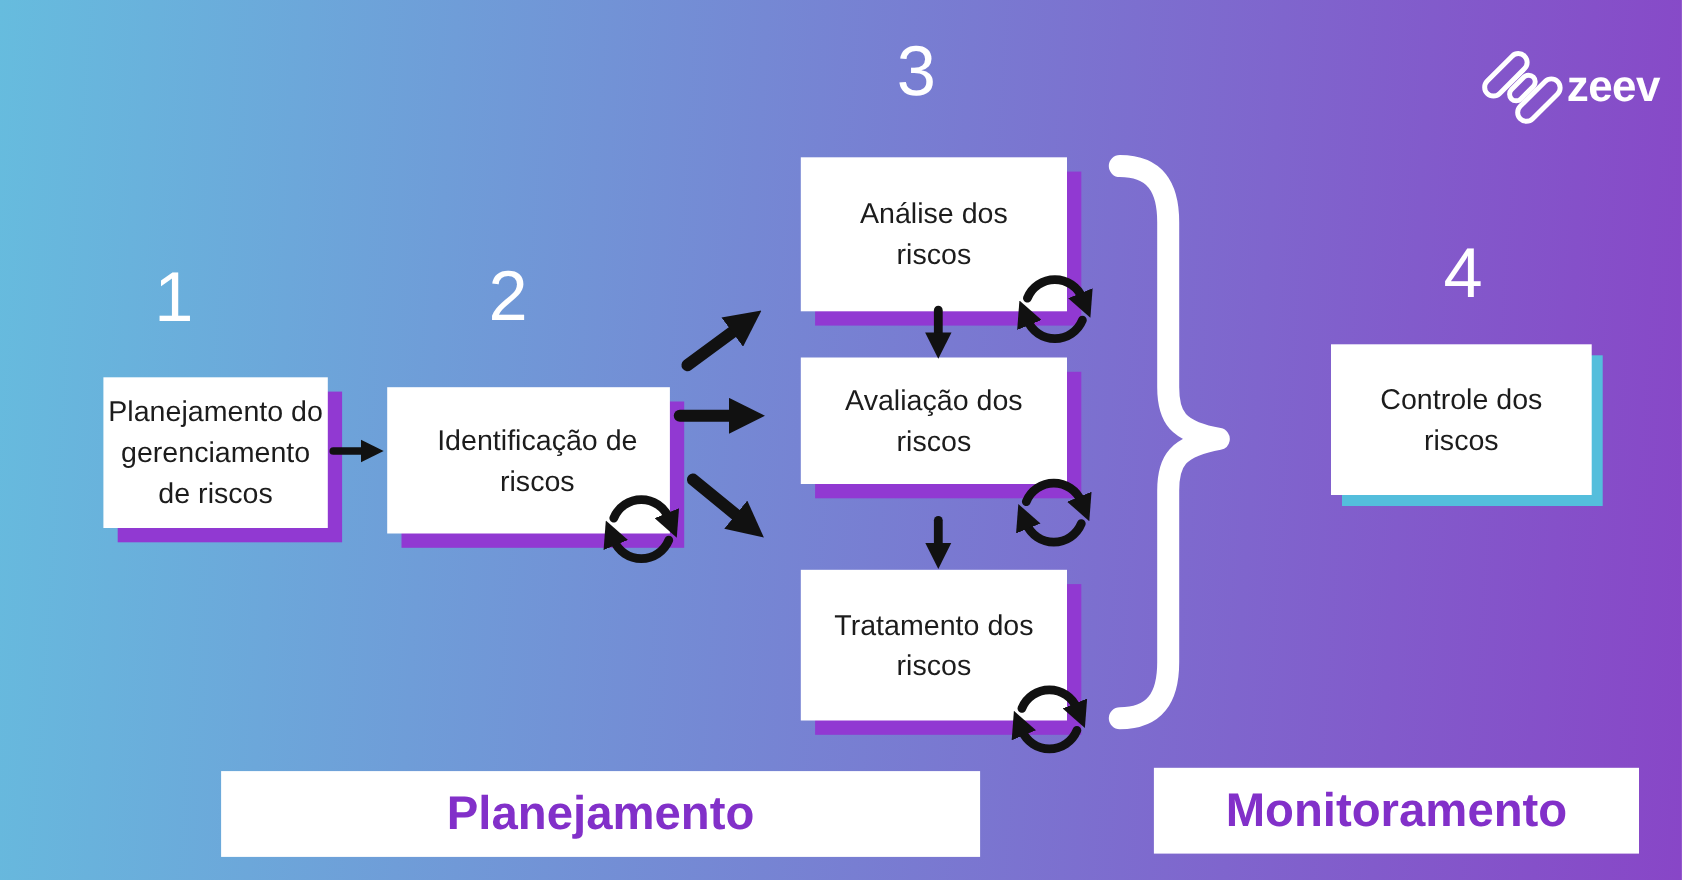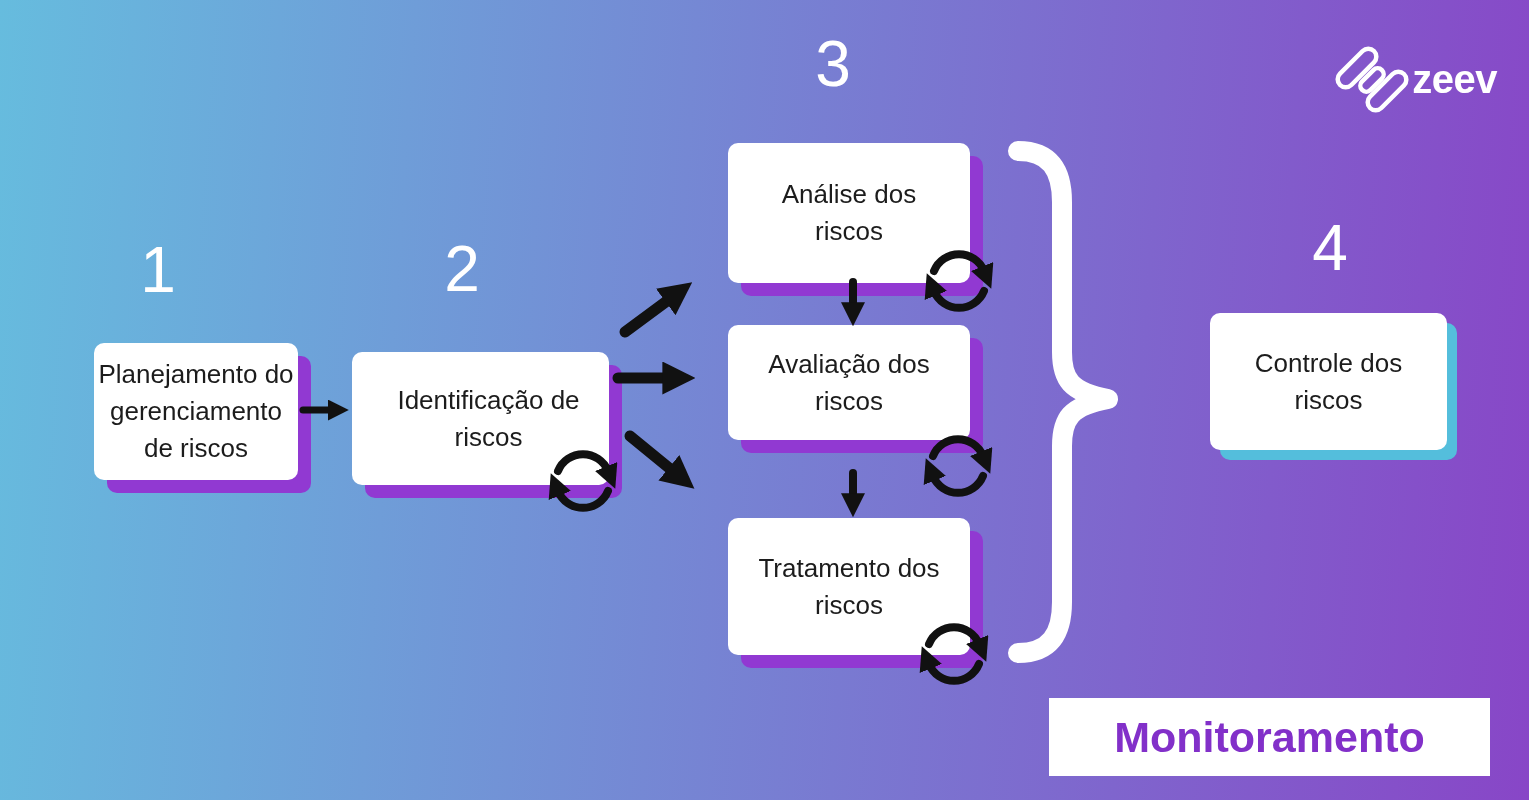--- a/index.html
+++ b/index.html
@@ -19,21 +19,20 @@
     position: absolute;
     background: var(--box-bg, #ffffff);
     display: flex;
     align-items: center;
     justify-content: center;
     text-align: center;
     font-size: 26px;
     line-height: 1.42;
     color: var(--box-text, #1c1c1c);
     white-space: pre-line;
-    border-radius: 10px;
   }
   .pbox.shadow-purple { box-shadow: 13px 13px 0 var(--shadow-purple, #9139D2); }
   .pbox.shadow-cyan   { box-shadow: 10px 10px 0 var(--shadow-cyan, #54BEDC); align-items: center; }
 
   
   .step-number {
     position: absolute;
     transform: translate(-50%, -50%);
     font-size: 64px;
     color: var(--white, #ffffff);
@@ -52,21 +51,21 @@
   }
 
   
   .overlay { position: absolute; left: 0; top: 0; pointer-events: none; }
   .arrow        { stroke: var(--arrow-black, #111111); fill: none; stroke-linecap: round; }
   .cycle-stroke { stroke: var(--arrow-black, #111111); fill: none; stroke-linecap: round; }
   .ah           { fill: var(--arrow-black, #111111); }
   .brace        { stroke: var(--white, #ffffff); fill: none; stroke-linecap: round; stroke-linejoin: round; }
 
   
-  .logo { position: absolute; top: 44px; right: 32px; display: flex; align-items: center; }
+  .logo { position: absolute; top: 44px; right: 20px; display: flex; align-items: center; }
   .logo-text {
     color: var(--white, #ffffff);
     font-size: 40px;
     font-weight: bold;
     letter-spacing: -0.5px;
   }
   .zeev-stroke { stroke: var(--white, #ffffff); fill: none; }
 </style>
 </head>
 <body>
@@ -128,20 +127,23 @@
     <path class="arrow" stroke-width="8" d="M853,473 L853,498" marker-end="url(#ah)"></path>
 
     <use href="#cycle-proto" x="583" y="481"></use>
     <use href="#cycle-proto" x="959" y="281"></use>
     <use href="#cycle-proto" x="958" y="466"></use>
     <use href="#cycle-proto" x="954" y="654"></use>
 
     <path class="brace" stroke-width="20" d="M1018,151 C1050,151 1062,170 1062,202 L1062,352 C1062,379 1070,392 1108,399 C1070,406 1062,419 1062,446 L1062,602 C1062,634 1050,653 1018,653"></path>
   </svg>
 
+  <div class="phase-bar" style="left:201px; top:701px; width:690px; height:78px;">
+    <span>Planejamento</span>
+  </div>
   <div class="phase-bar" style="left:1049px; top:698px; width:441px; height:78px;align-items:center;">
     <span>Monitoramento</span>
   </div>
 
   <div class="logo">
     <svg width="78" height="70" viewBox="0 0 78 70">
       <g class="zeev-stroke" stroke-width="4.5">
         <rect x="-8" y="-24" width="16" height="48" rx="8" transform="translate(23,24) rotate(45)"></rect>
         <rect x="-6" y="-14" width="12" height="28" rx="6" transform="translate(38,36) rotate(45)"></rect>
         <rect x="-8" y="-24" width="16" height="48" rx="8" transform="translate(53,47) rotate(45)"></rect>

